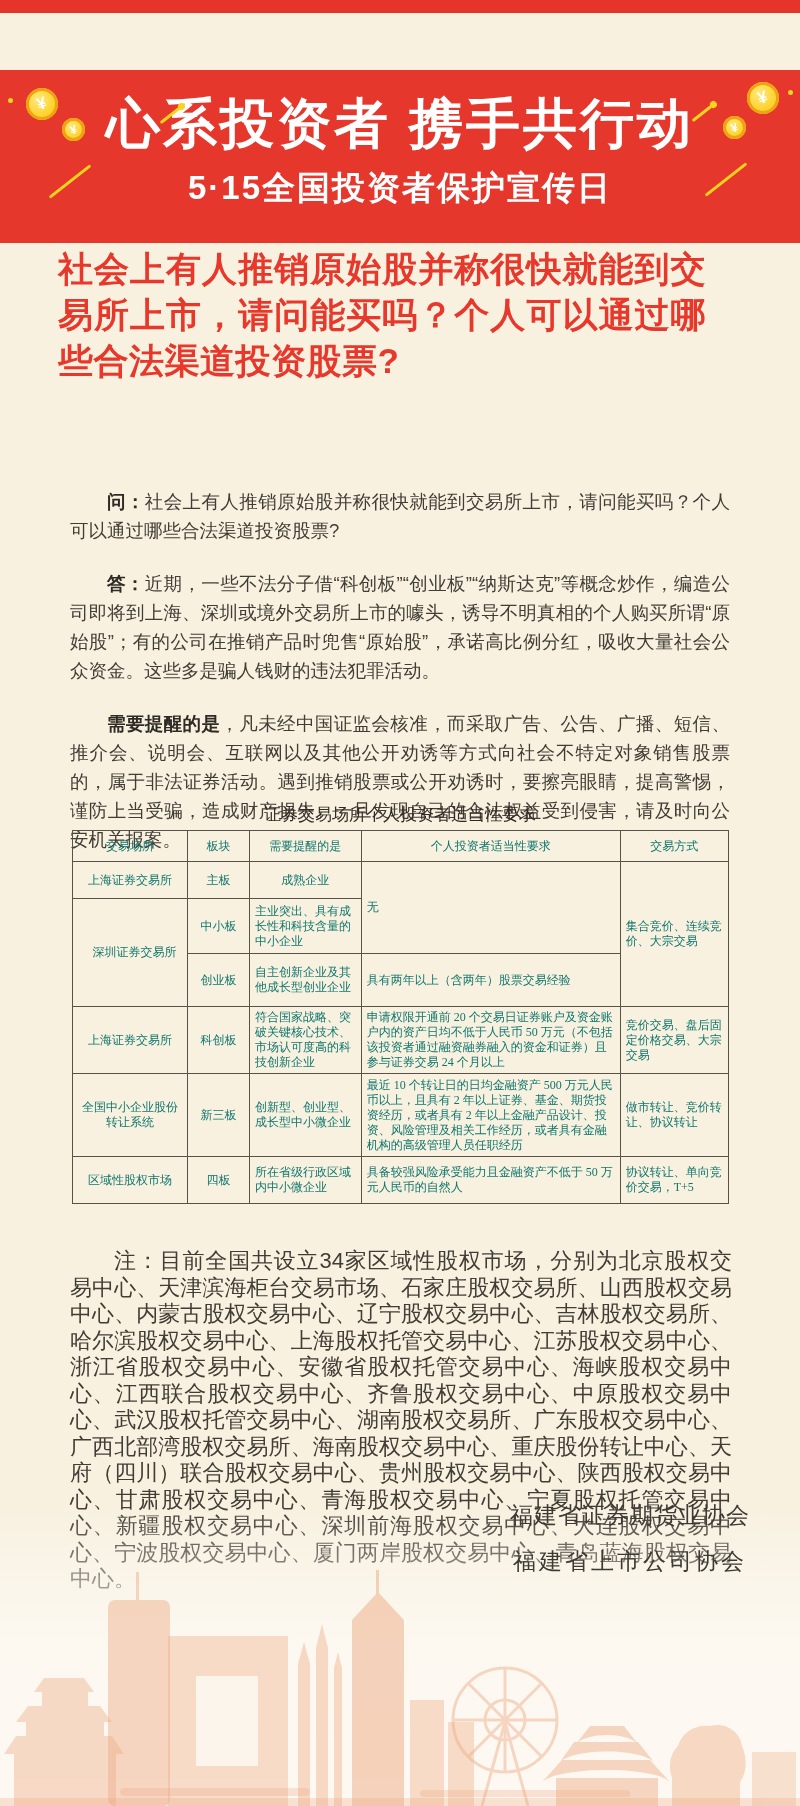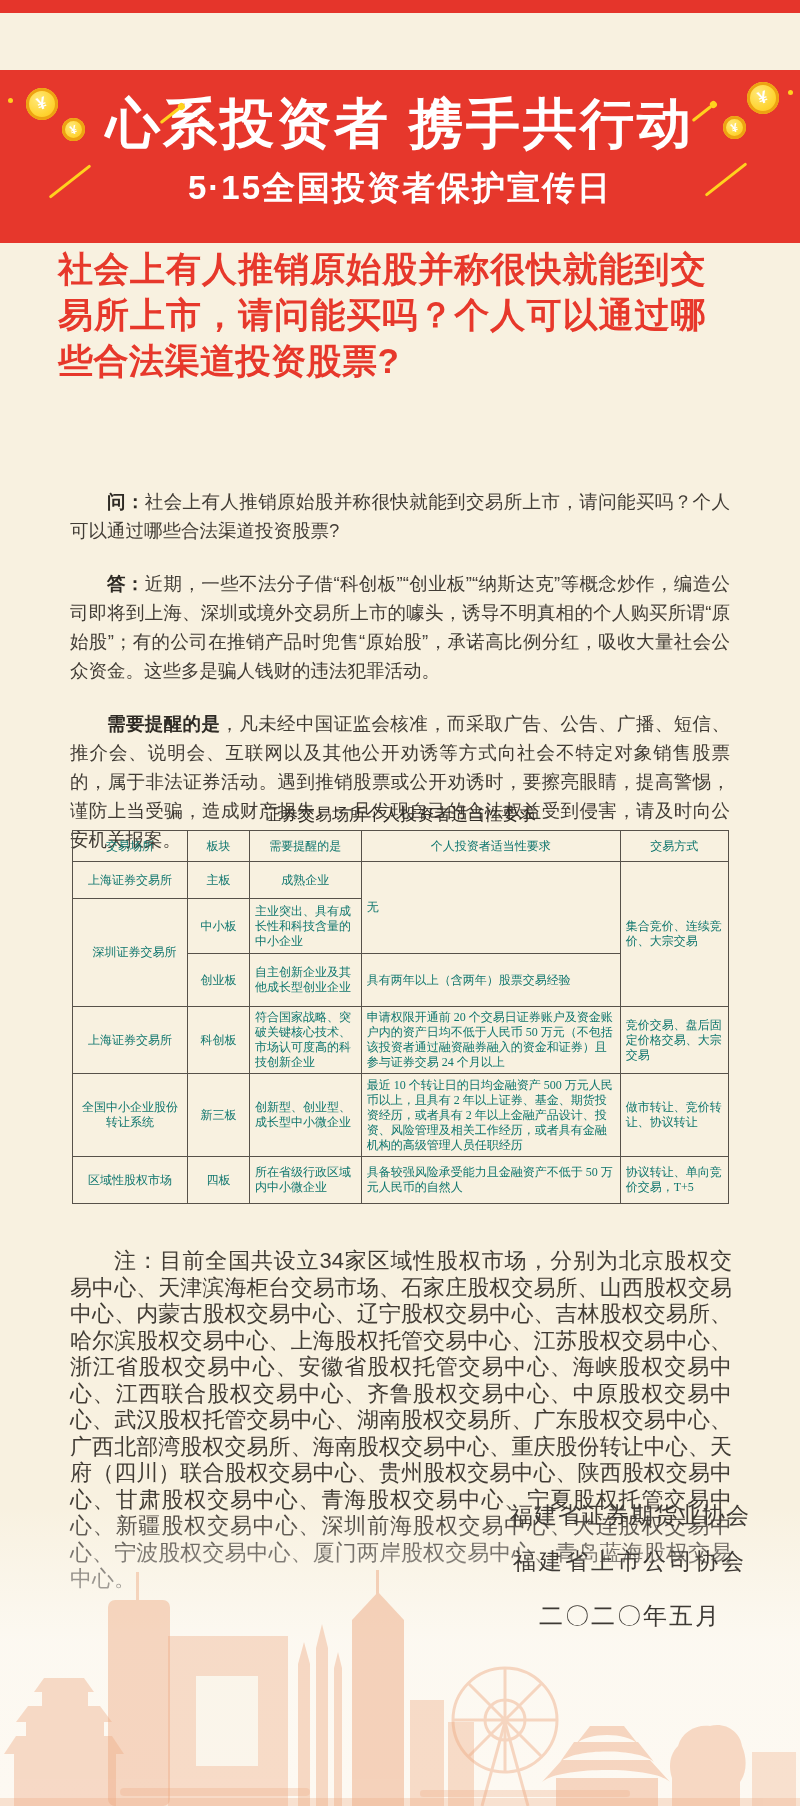--- a/index.html
+++ b/index.html
@@ -250,14 +250,13 @@
       <rect x="0" y="228" width="800" height="8"></rect>
       <rect x="120" y="218" width="190" height="8" rx="4"></rect>
       <rect x="420" y="220" width="210" height="7" rx="3"></rect>
     </g>
   </g>
 </svg>
 
 <div class="footer">
   <div class="org1">福建省证券期货业协会</div>
   <div class="org2">福建省上市公司协会</div>
-  <div class="date">二〇二〇年五月</div>
 </div>
 
 </body></html>

